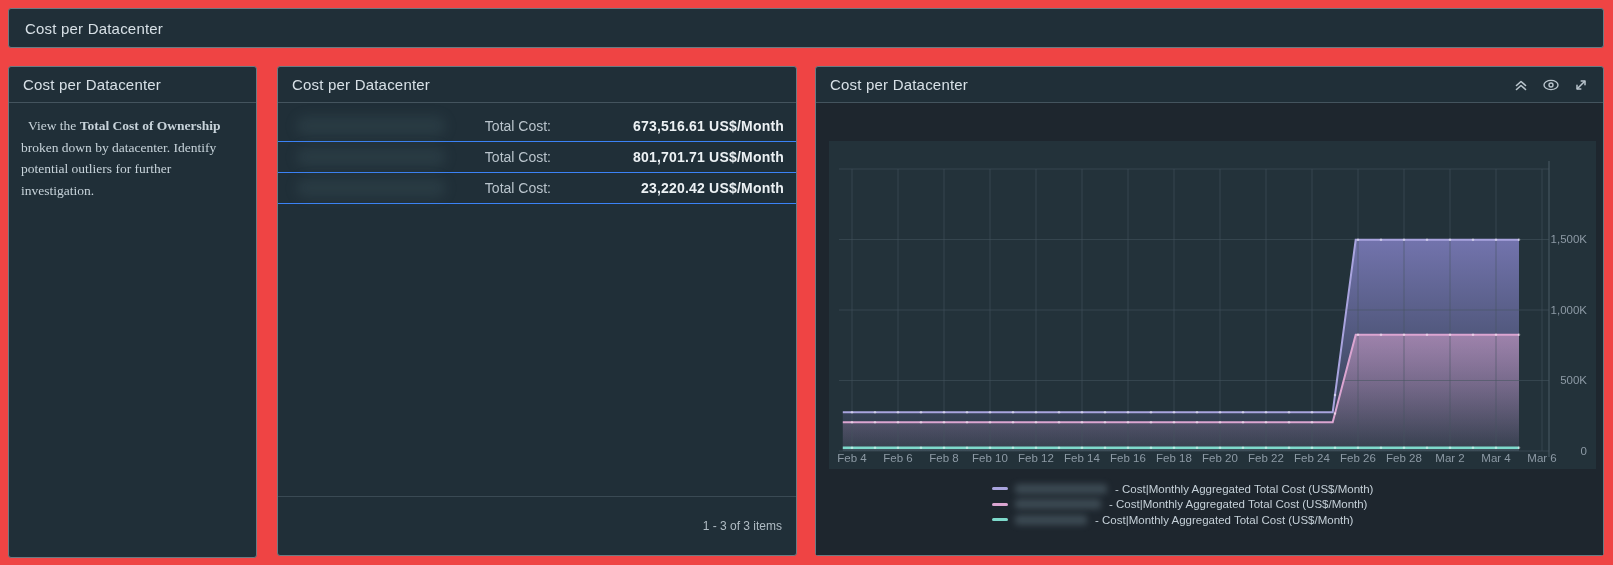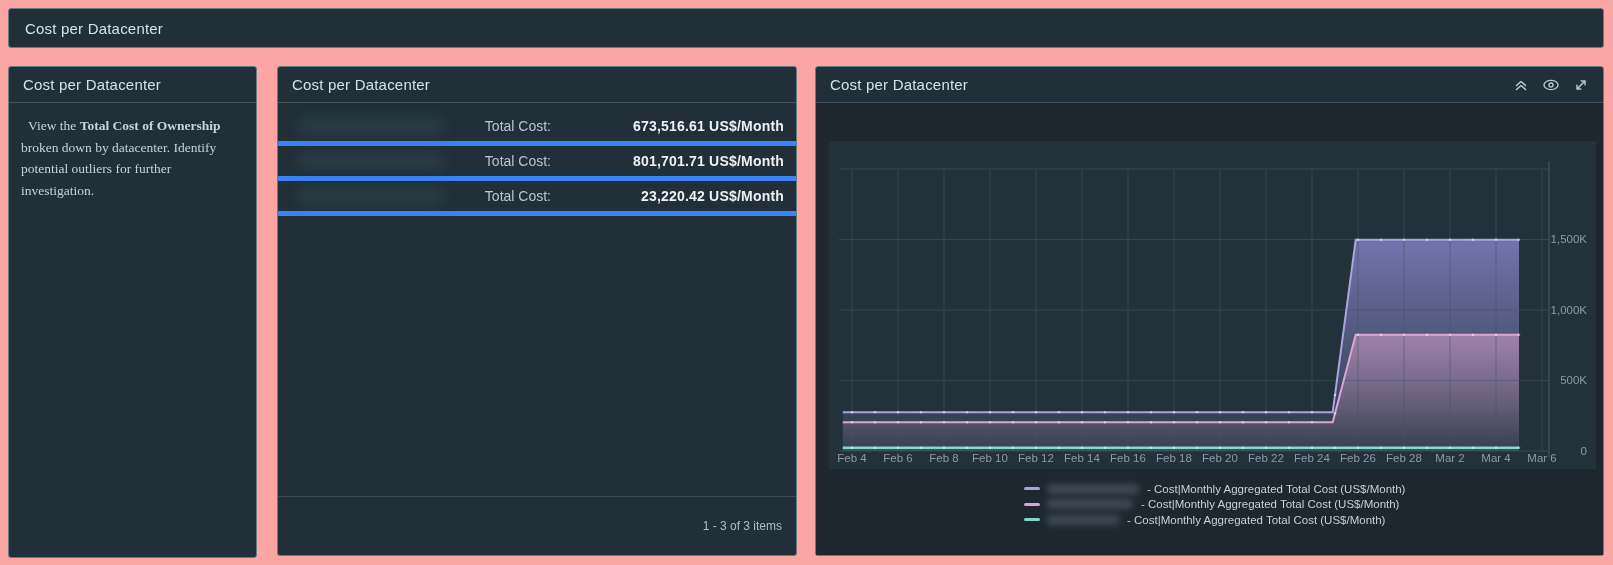--- a/index.html
+++ b/index.html
@@ -1,42 +1,42 @@
 <!DOCTYPE html>
 <html><head>
 <meta charset="utf-8">
 <style>
   html,body{margin:0;padding:0;background:#1a242b;font-family:"Liberation Sans",sans-serif;}
-  .stage{position:relative;width:1613px;height:565px;background:#fca5a5;overflow:hidden;}
+  .stage{position:relative;width:1613px;height:565px;background:#ef4444;overflow:hidden;}
   .panel{position:absolute;background:#202f38;border:1px solid #6c7a82;border-radius:3px;box-sizing:border-box;}
   .panel-header{height:36px;display:flex;align-items:center;justify-content:space-between;
     padding:0 14px;border-bottom:1px solid #44545e;box-sizing:border-box;}
   .panel-title{color:#d7e0e6;font-size:15px;letter-spacing:.2px;}
   .topbar{position:absolute;left:8px;top:8px;width:1596px;height:40px;background:#202f38;
     border:1px solid #6c7a82;border-radius:3px;display:flex;align-items:center;padding:0 16px;box-sizing:border-box;}
   
   .info-body{padding:12px 12px;font-family:Liberation Serif, serif;font-size:13.5px;line-height:1.6;
     color:#c7d3da;text-indent:7px;}
   .info-body b{font-weight:700;}
   
   .list-body{position:absolute;top:36px;left:0;right:0;bottom:26px;padding-top:8px;}
-  .list-row{display:flex;align-items:center;height:30px;padding:0 12px;border-bottom:5px solid #3b82f6;position:relative;}
+  .list-row{display:flex;align-items:center;height:30px;padding:0 12px;border-bottom:1px solid #3b82f6;position:relative;}
   .row-nameblur{width:165px;height:16px;position:relative;}
   .row-nameblur .smudge{position:absolute;left:6px;top:-2px;width:150px;height:20px;border-radius:10px;
     background:rgba(90,120,126,0.16);filter:blur(6px);}
   .row-label{width:96px;text-align:right;color:#b9c4cc;font-size:14px;}
   .row-value{flex:1;text-align:right;color:#ecf1f4;font-size:14px;font-weight:700;letter-spacing:.2px;}
   .list-footer{position:absolute;left:0;right:0;bottom:0;height:26px;border-top:1px solid #3a4a54;
     display:flex;align-items:center;justify-content:flex-end;padding:16px 14px;color:#b0bcc4;font-size:12px;}
   
   .chart-body{position:absolute;top:36px;left:0;right:0;bottom:0;background:#1e262e;}
   .chart-box{position:absolute;left:13px;top:38px;width:767px;height:328px;background:#23323a;}
   .hdr-icons{display:flex;align-items:center;gap:13px;}
   .hdr-icons svg{display:block;cursor:pointer;}
-  .legend{position:absolute;left:208px;top:378px;}
+  .legend{position:absolute;left:176px;top:378px;}
   .legend-row{display:flex;align-items:center;height:15.5px;font-size:11.5px;color:#c5d0d8;white-space:nowrap;}
   .legend-swatch{width:16px;height:3px;border-radius:2px;margin-right:7px;flex:0 0 auto;}
   .legend-nameblur{height:10px;border-radius:3px;background:rgba(140,168,178,0.28);filter:blur(3px);margin-right:8px;flex:0 0 auto;}
   .tick{fill:#8d9aa5;font-size:11.5px;font-family:"Liberation Sans",sans-serif;}
 </style>
 </head>
 <body>
 
 <div class="stage">
 

